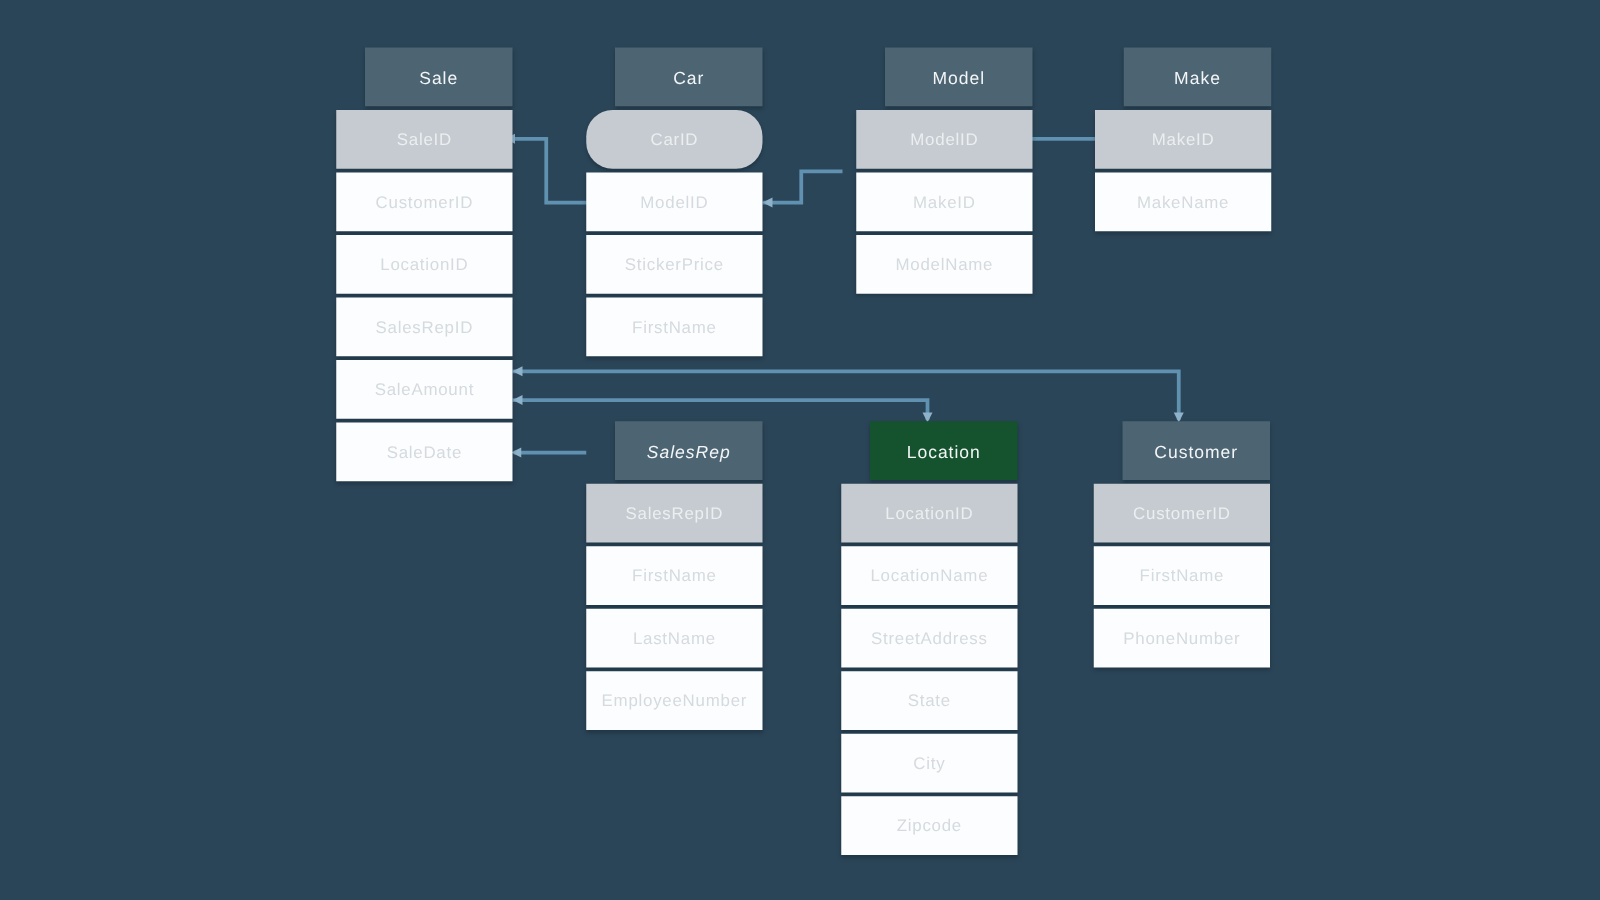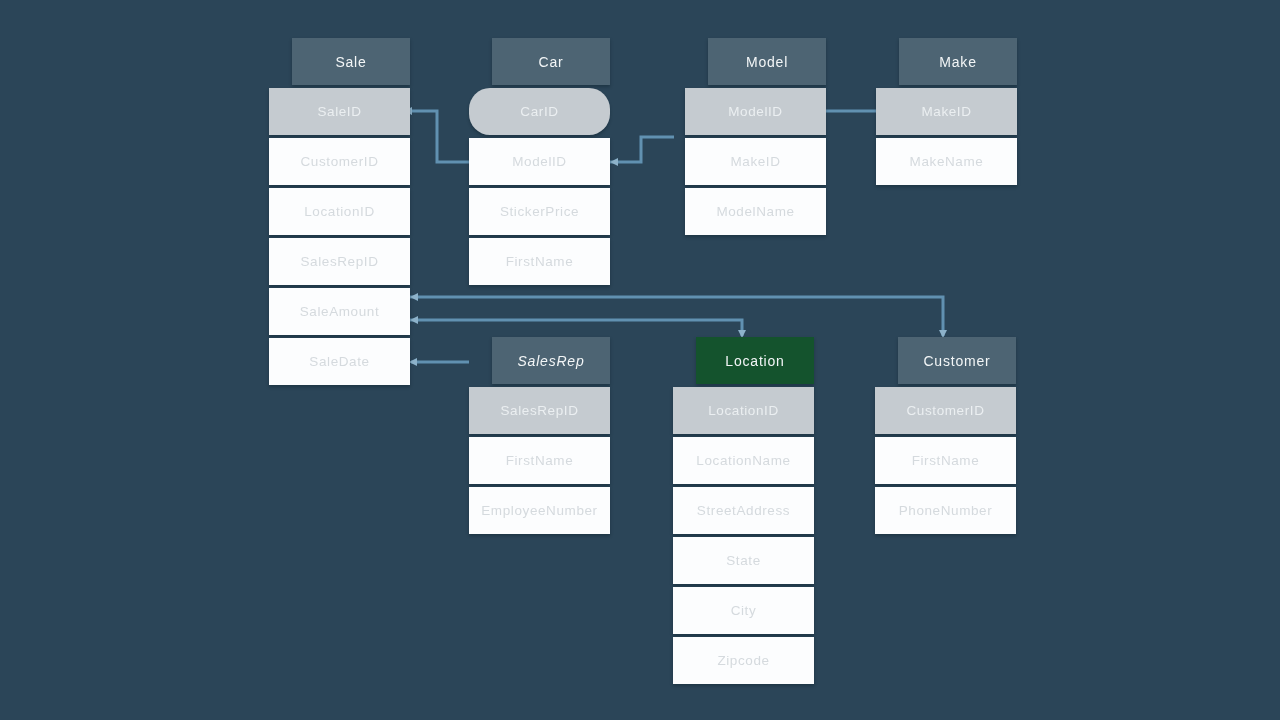--- a/index.html
+++ b/index.html
@@ -93,20 +93,21 @@
     </div>
     <div class="db-table" style="left: 876px; top: 38px; width: 141px;">
     <div class="tbl-header" style="background: rgb(77, 100, 115);">Make</div>
   <div class="tbl-row pk" style="background: rgb(197, 203, 208);">MakeID</div>
       <div class="tbl-row">MakeName</div>
     </div>
     <div class="db-table" style="left: 469px; top: 337px; width: 141px;">
     <div class="tbl-header" style="background: rgb(77, 100, 115); font-style: italic;">SalesRep</div>
   <div class="tbl-row pk" style="background: rgb(197, 203, 208);">SalesRepID</div>
       <div class="tbl-row">FirstName</div>
+      <div class="tbl-row">LastName</div>
       <div class="tbl-row">EmployeeNumber</div>
     </div>
     <div class="db-table" style="left: 673px; top: 337px; width: 141px;">
     <div class="tbl-header" style="background: #14532d;">Location</div>
   <div class="tbl-row pk" style="background: rgb(197, 203, 208);">LocationID</div>
       <div class="tbl-row">LocationName</div>
       <div class="tbl-row">StreetAddress</div>
       <div class="tbl-row">State</div>
       <div class="tbl-row">City</div>
       <div class="tbl-row">Zipcode</div>

